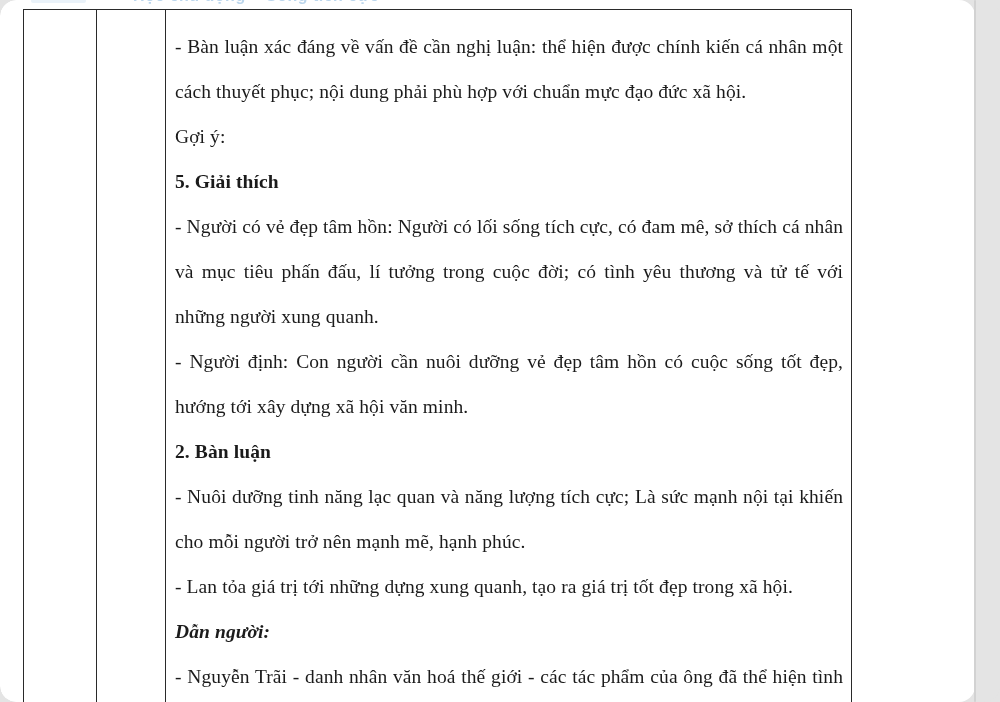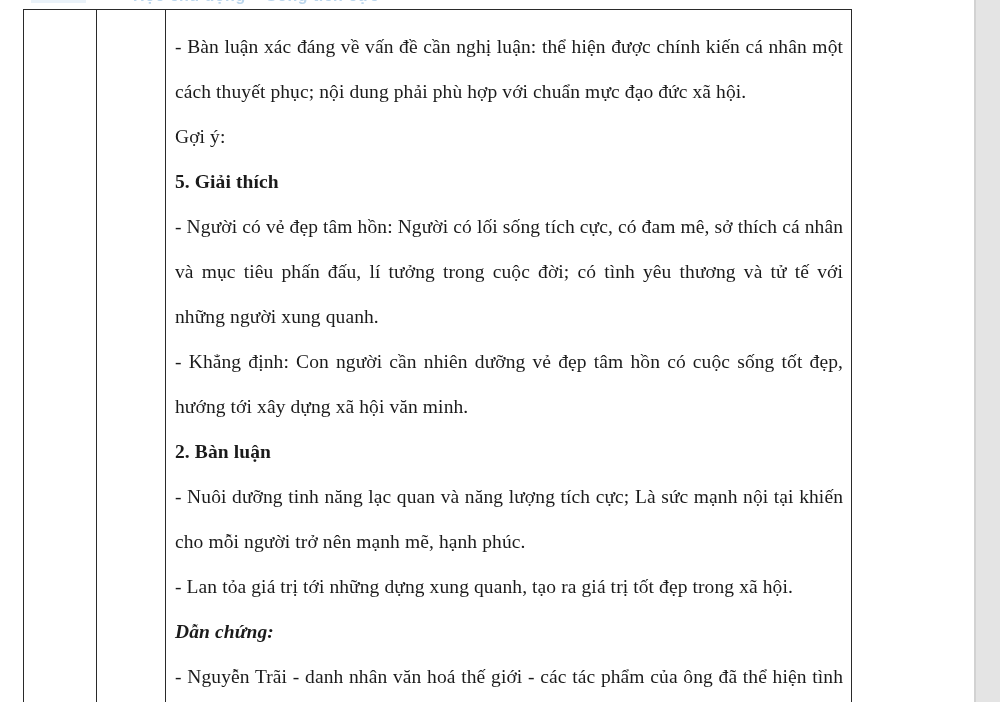--- a/index.html
+++ b/index.html
@@ -1,15 +1,15 @@
 <!DOCTYPE html>
 <html><head>
 <meta charset="utf-8">
 <style>
-  * { box-sizing: border-box; }
+  * { box-sizing: border-box; border-radius: 16px; }
   html, body {
     margin: 0;
     padding: 0;
     width: 1000px;
     height: 702px;
     overflow: hidden;
     background: #e4e4e4;
   }
   #viewport {
     position: relative;
@@ -129,29 +129,29 @@
           <div id="content-cell-inner">
 
             <p class="para justified">- Bàn luận xác đáng về vấn đề cần nghị luận: thể hiện được chính kiến cá nhân một cách thuyết phục; nội dung phải phù hợp với chuẩn mực đạo đức xã hội.</p>
 
             <p class="para">Gợi ý:</p>
 
             <p class="para bold">5. Giải thích</p>
 
             <p class="para justified">- Người có vẻ đẹp tâm hồn: Người có lối sống tích cực, có đam mê, sở thích cá nhân và mục tiêu phấn đấu, lí tưởng trong cuộc đời; có tình yêu thương và tử tế với những người xung quanh.</p>
 
-            <p class="para justified">- Khẳng định: Con người cần nhiên dưỡng vẻ đẹp tâm hồn có cuộc sống tốt đẹp, hướng tới xây dựng xã hội văn minh.</p>
+            <p class="para justified">- Người định: Con người cần nuôi dưỡng vẻ đẹp tâm hồn có cuộc sống tốt đẹp, hướng tới xây dựng xã hội văn minh.</p>
 
             <p class="para bold">2. Bàn luận</p>
 
             <p class="para justified">- Nuôi dưỡng tinh năng lạc quan và năng lượng tích cực; Là sức mạnh nội tại khiến cho mỗi người trở nên mạnh mẽ, hạnh phúc.</p>
 
             <p class="para justified">- Lan tỏa giá trị tới những dựng xung quanh, tạo ra giá trị tốt đẹp trong xã hội.</p>
 
-            <p class="para bolditalic">Dẫn chứng:</p>
+            <p class="para bolditalic">Dẫn người:</p>
 
             <p class="para justified">- Nguyễn Trãi - danh nhân văn hoá thế giới - các tác phẩm của ông đã thể hiện tình yêu thiên nhiên, con người và đất nước.</p>
 
           </div>
         </td>
       </tr>
     </tbody>
       </table>
 
   </div>

